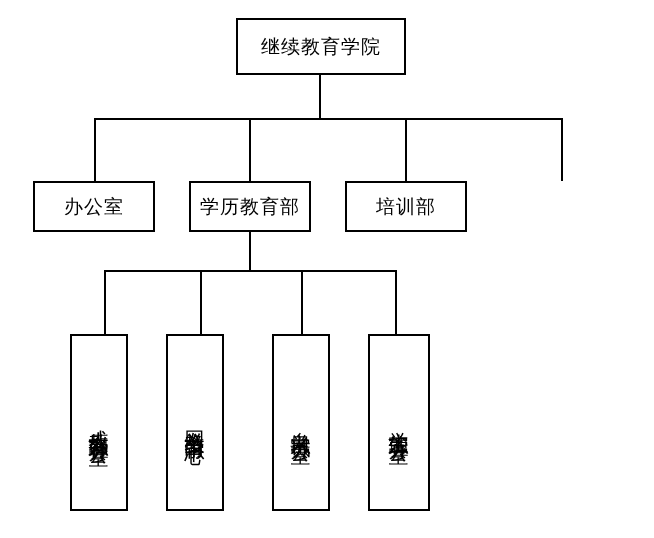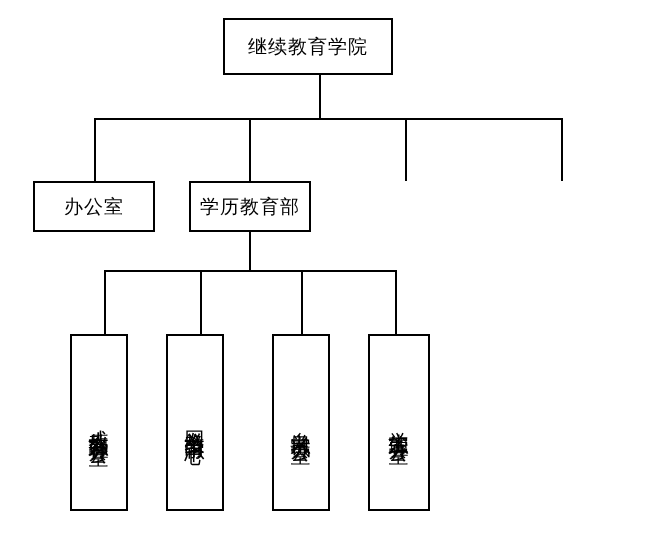--- a/index.html
+++ b/index.html
@@ -55,41 +55,44 @@
     background: #000000;
   }
   .connector.v-line { width: 2px; }
   .connector.h-line { height: 2px; }
 </style>
 </head>
 <body>
 
 <div id="chart-canvas">
 
-  <div class="node-box root-node h-node" style="left:223px; top:18px; width:170px; height:57px;">
+  <div class="node-box root-node h-node" style="left:236px; top:18px; width:170px; height:57px;">
     <span class="node-label">继续教育学院</span>
   </div>
 
   <div class="connector v-line" style="left:319px; top:75px; height:45px;"></div>
 
   <div class="connector h-line" style="left:94px; top:118px; width:469px;"></div>
 
   <div class="connector v-line" style="left:94px; top:118px; height:63px;"></div>
   <div class="connector v-line" style="left:249px; top:118px; height:63px;"></div>
   <div class="connector v-line" style="left:405px; top:118px; height:63px;"></div>
   <div class="connector v-line" style="left:561px; top:118px; height:63px;"></div>
 
   <div class="node-box h-node" style="left:33px; top:181px; width:122px; height:51px;font-family:Liberation Serif, serif;">
     <span class="node-label">办公室</span>
   </div>
 
   <div class="node-box h-node" style="left:189px; top:181px; width:122px; height:51px;">
     <span class="node-label">学历教育部</span>
   </div>
 
+  <div class="node-box h-node" style="left:345px; top:181px; width:122px; height:51px;">
+    <span class="node-label">培训部</span>
+  </div>
 
 
   <div class="connector v-line" style="left:249px; top:232px; height:40px;"></div>
 
   <div class="connector h-line" style="left:104px; top:270px; width:293px;"></div>
 
   <div class="connector v-line" style="left:104px; top:270px; height:64px;"></div>
   <div class="connector v-line" style="left:200px; top:270px; height:64px;"></div>
   <div class="connector v-line" style="left:301px; top:270px; height:64px;"></div>
   <div class="connector v-line" style="left:395px; top:270px; height:64px;"></div>

